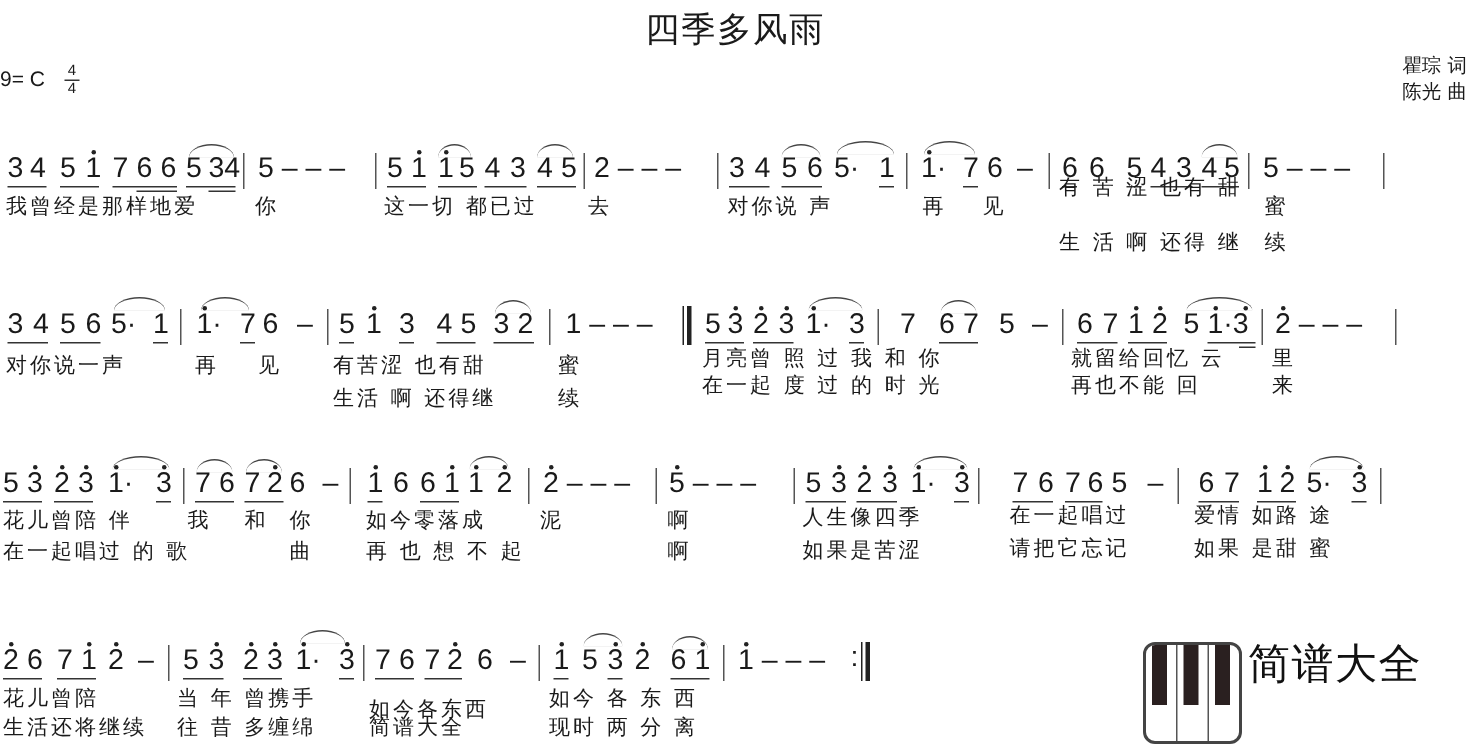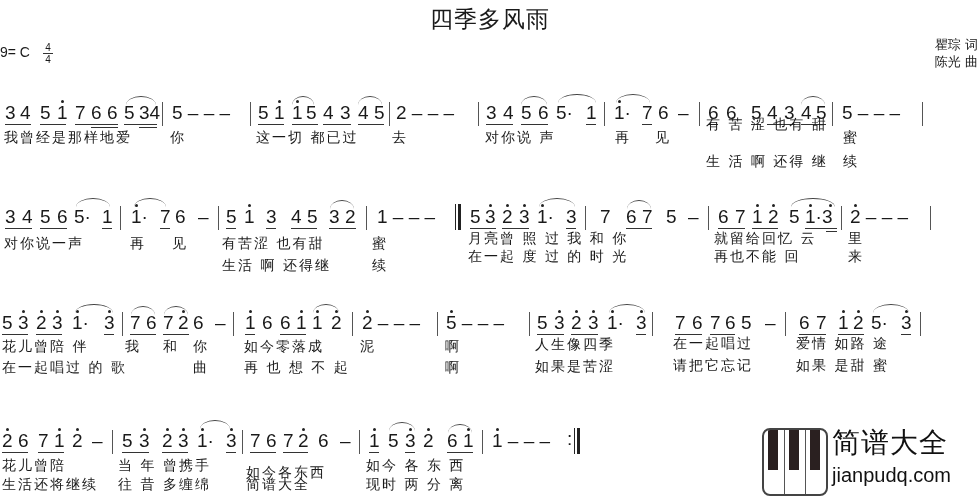--- a/index.html
+++ b/index.html
@@ -439,14 +439,13 @@
 
 <div class="logo">
   <div class="piano">
     <div class="wk" style="left:20px"></div>
     <div class="wk" style="left:41px"></div>
     <div class="bk" style="left:4px"></div>
     <div class="bk" style="left:25px"></div>
     <div class="bk" style="left:46px"></div>
   </div>
   <div class="logo-cn">简谱大全</div>
-  <div class="logo-url">jianpudq.com</div>
 </div>
 
 </body></html>

